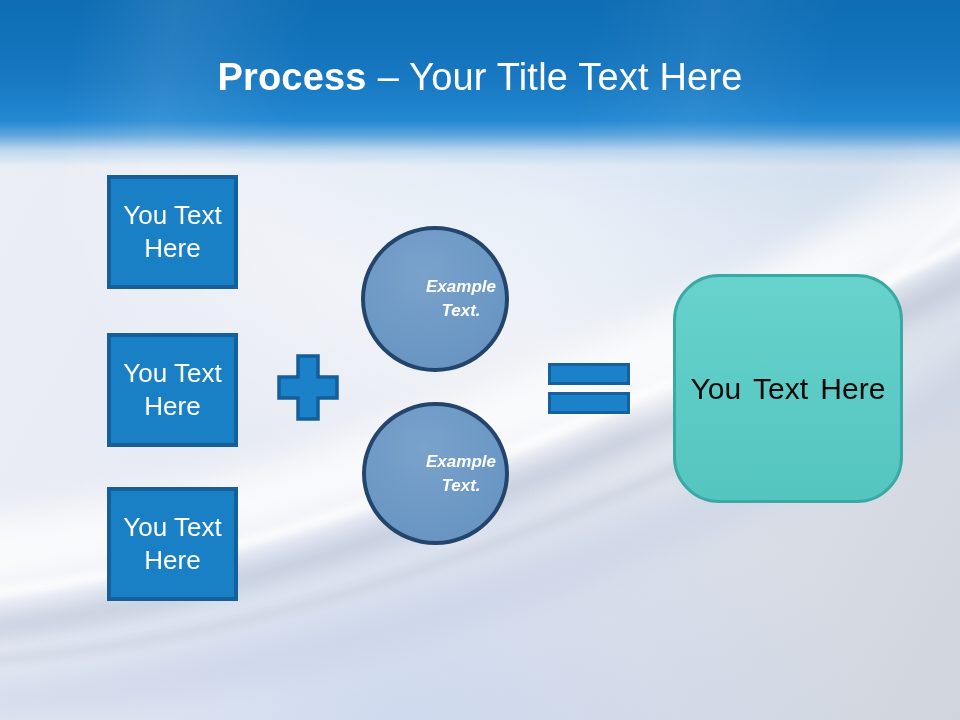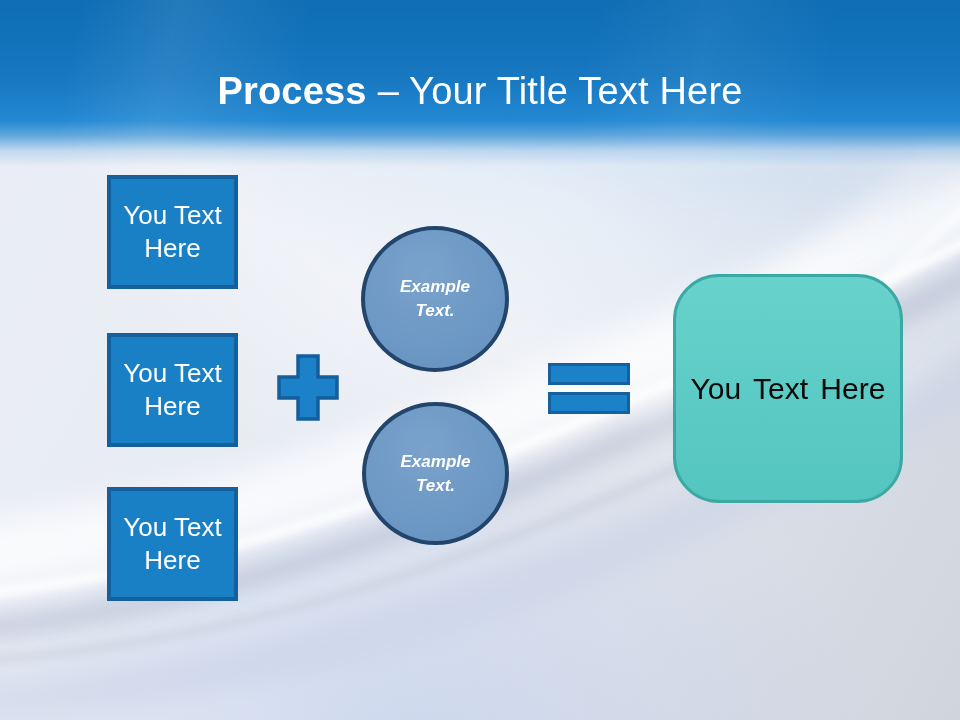--- a/index.html
+++ b/index.html
@@ -21,39 +21,39 @@
     background:linear-gradient(180deg,
       #0E6DB4 0%, #1172BA 22%, #1879C2 46%, #1F83CD 62%, #2389D3 69%,
       rgba(57,146,214,0.80) 77%, rgba(139,189,231,0.45) 86%,
       rgba(222,234,246,0.12) 95%, rgba(234,240,248,0) 100%);
   }
   .header::after{
     content:"";position:absolute;inset:0;
     background:linear-gradient(100deg, rgba(255,255,255,0) 8%, rgba(255,255,255,0.09) 18%, rgba(255,255,255,0) 32%, rgba(255,255,255,0) 60%, rgba(255,255,255,0.06) 72%, rgba(255,255,255,0) 85%);
   }
   .title{
-    position:absolute;top:69px;left:0;width:960px;text-align:center;
+    position:absolute;top:55px;left:0;width:960px;text-align:center;
     color:#FFFFFF;font-size:38px;line-height:44px;letter-spacing:0.2px;white-space:nowrap;
   }
   .t-bold{font-weight:bold;}
   .t-rest{font-weight:normal;margin-left:11px;}
   .sq{
     position:absolute;left:107px;width:131px;height:114px;box-sizing:border-box;
     background:#1A80C6;border:4px solid #15609C;
     display:flex;align-items:center;justify-content:center;text-align:center;
     color:#FFFFFF;font-size:26px;line-height:33px;
   }
   .sq1{top:175px;}.sq2{top:333px;}.sq3{top:487px;}
   .sq .label{width:110px;}
   .plus{position:absolute;left:277px;top:354px;}
   .circle{
     position:absolute;box-sizing:border-box;border-radius:50%;
     border:4px solid #24456B;
     background:radial-gradient(circle at 42% 32%, #7AA2CB 0%, #6C98C5 60%, #6690BE 100%);
-    display:flex;align-items:center;justify-content:center;text-align:center;
+    display:flex;align-items:center;justify-content:flex-end;text-align:center;
     color:#FFFFFF;font-weight:bold;font-style:italic;font-size:17px;line-height:24px;
   }
   .c1{left:361px;top:226px;width:148px;height:146px;}
   .c2{left:362px;top:402px;width:147px;height:143px;}
   .circle .label{width:88px;}
   .equals{position:absolute;left:548px;top:363px;}
   .equals .bar{width:82px;height:22px;box-sizing:border-box;background:#1B82CA;border:3px solid #15619F;}
   .equals .bar + .bar{margin-top:7px;}
   .result{
     position:absolute;left:673px;top:274px;width:230px;height:229px;box-sizing:border-box;

